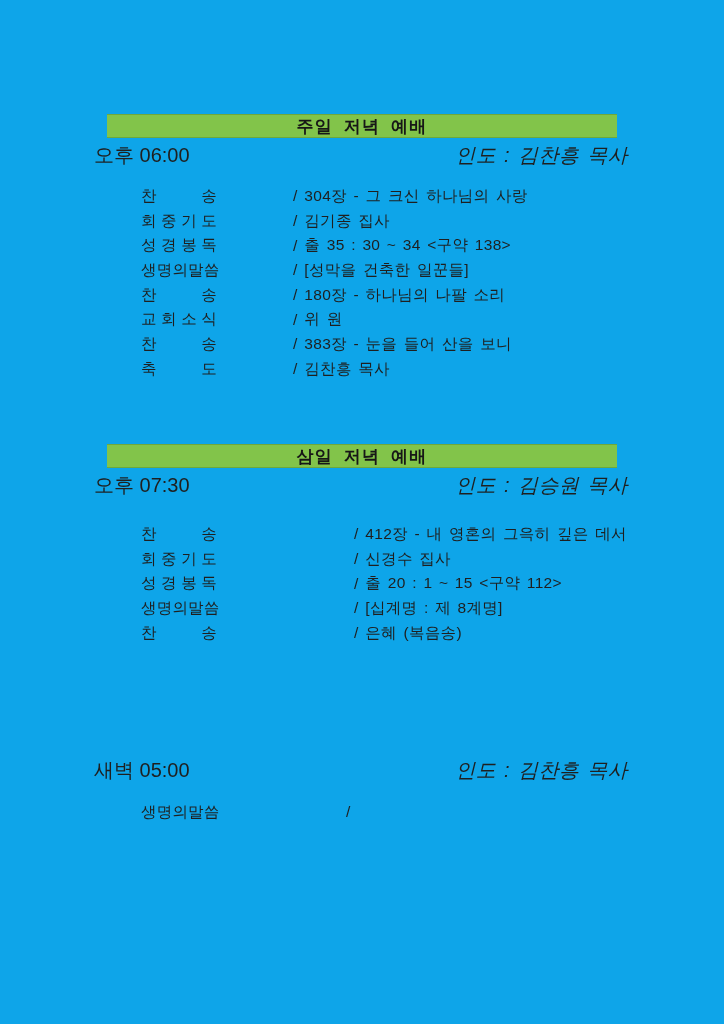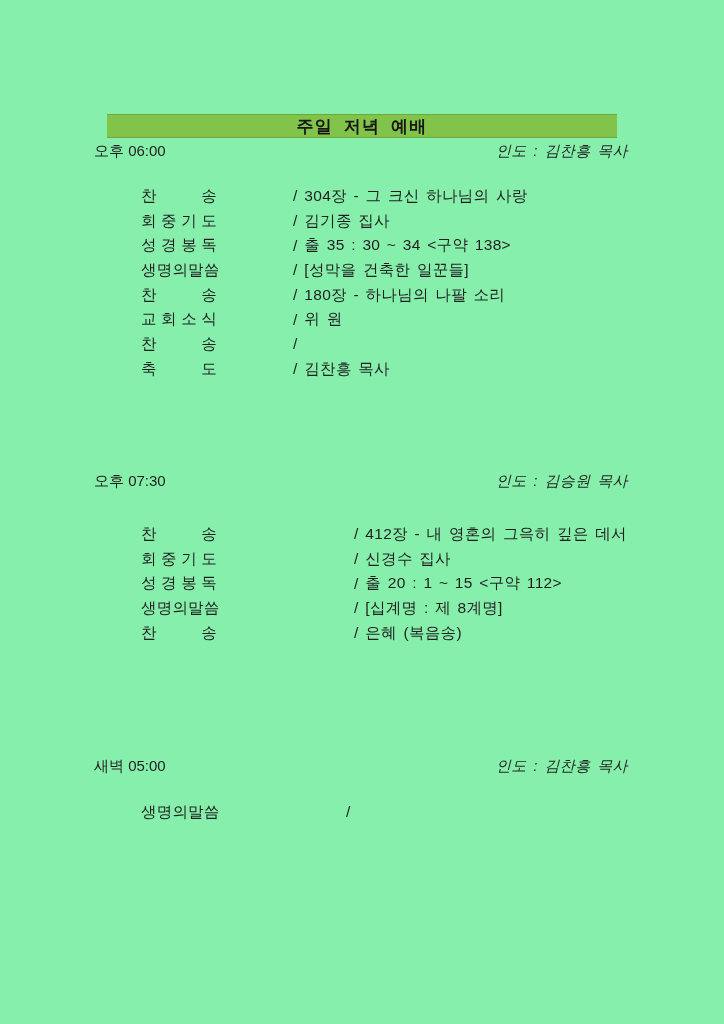--- a/index.html
+++ b/index.html
@@ -1,21 +1,21 @@
 <!DOCTYPE html>
 <html style="--bar-bg: #82C44A; --bar-border: #6EA83C; --text: #1F1F1F;"><head>
 <meta charset="utf-8">
 <style>
   * { margin: 0; padding: 0; box-sizing: border-box; }
   html, body { background: #ffffff; }
   .page {
     position: relative;
     width: 724px;
     height: 1024px;
-    background: #86efac;
+    background: #0ea5e9;
     overflow: hidden;
     font-family: "Liberation Sans", sans-serif;
     color: var(--text, #1f1f1f);
   }
   .svc { position: absolute; left: 94px; width: 534px; }
   .sec-0 { top: 114px; height: 290px; }
   .sec-1 { top: 444px; height: 210px; }
   .sec-2 { top: 730px; height: 100px; }
 
   .bar {
@@ -26,21 +26,21 @@
     display: flex; align-items: center; justify-content: center;
   }
   .bar-title {
     font-size: 17px; font-weight: bold; color: #171717;
     letter-spacing: 1.2px; word-spacing: 5px; white-space: nowrap;
   }
 
   .info {
     position: absolute; left: 0; right: 0; top: 28px;
     display: flex; justify-content: space-between;
-    font-size: 15px; white-space: nowrap;
+    font-size: 20px; white-space: nowrap;
   }
   .sec-2 .info { top: 27px; align-items: flex-end; }
   .leader { letter-spacing: 0.4px; word-spacing: 2px; font-style: italic; }
 
   .items { position: absolute; left: 47px; right: 0; }
   .sec-0 .items { top: 70px; }
   .sec-1 .items { top: 78px; }
   .sec-2 .items { top: 70px; }
 
   .row {
@@ -139,35 +139,39 @@
               <span class="val">위 원</span>
             </span>
           </div>
           <div class="row">
             <span class="lbl">
               <span class="tok">찬</span>
               <span class="tok">송</span>
             </span>
             <span class="valwrap">
               <span class="sep">/</span>
+              <span class="val">383장 - 눈을 들어 산을 보니</span>
             </span>
           </div>
           <div class="row">
             <span class="lbl">
               <span class="tok">축</span>
               <span class="tok">도</span>
             </span>
             <span class="valwrap">
               <span class="sep">/</span>
               <span class="val">김찬흥 목사</span>
             </span>
           </div>
         </div>
       </section>
       <section class="svc sec-1">
+        <div class="bar">
+          <span class="bar-title">삼일 저녁 예배</span>
+        </div>
         <div class="info">
           <span class="time">오후 07:30</span>
           <span class="leader">인도 : 김승원 목사</span>
         </div>
         <div class="items">
           <div class="row">
             <span class="lbl">
               <span class="tok">찬</span>
               <span class="tok">송</span>
             </span>

